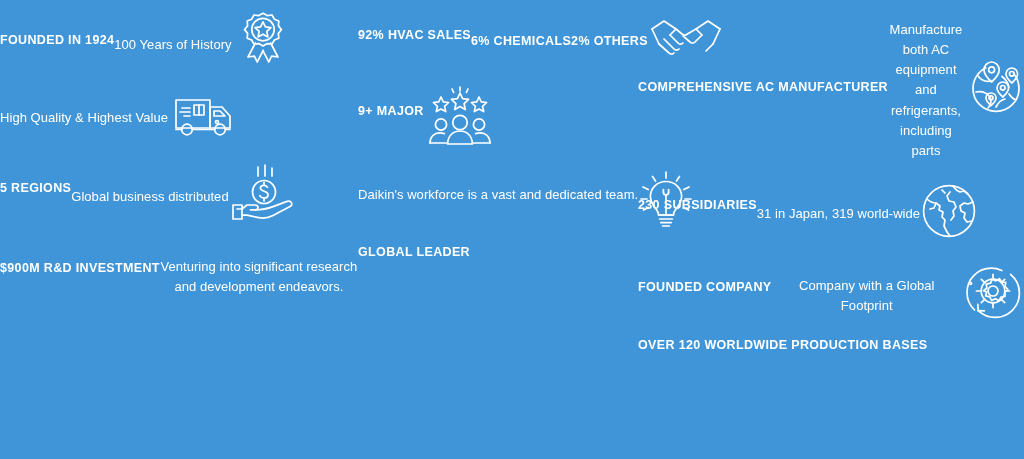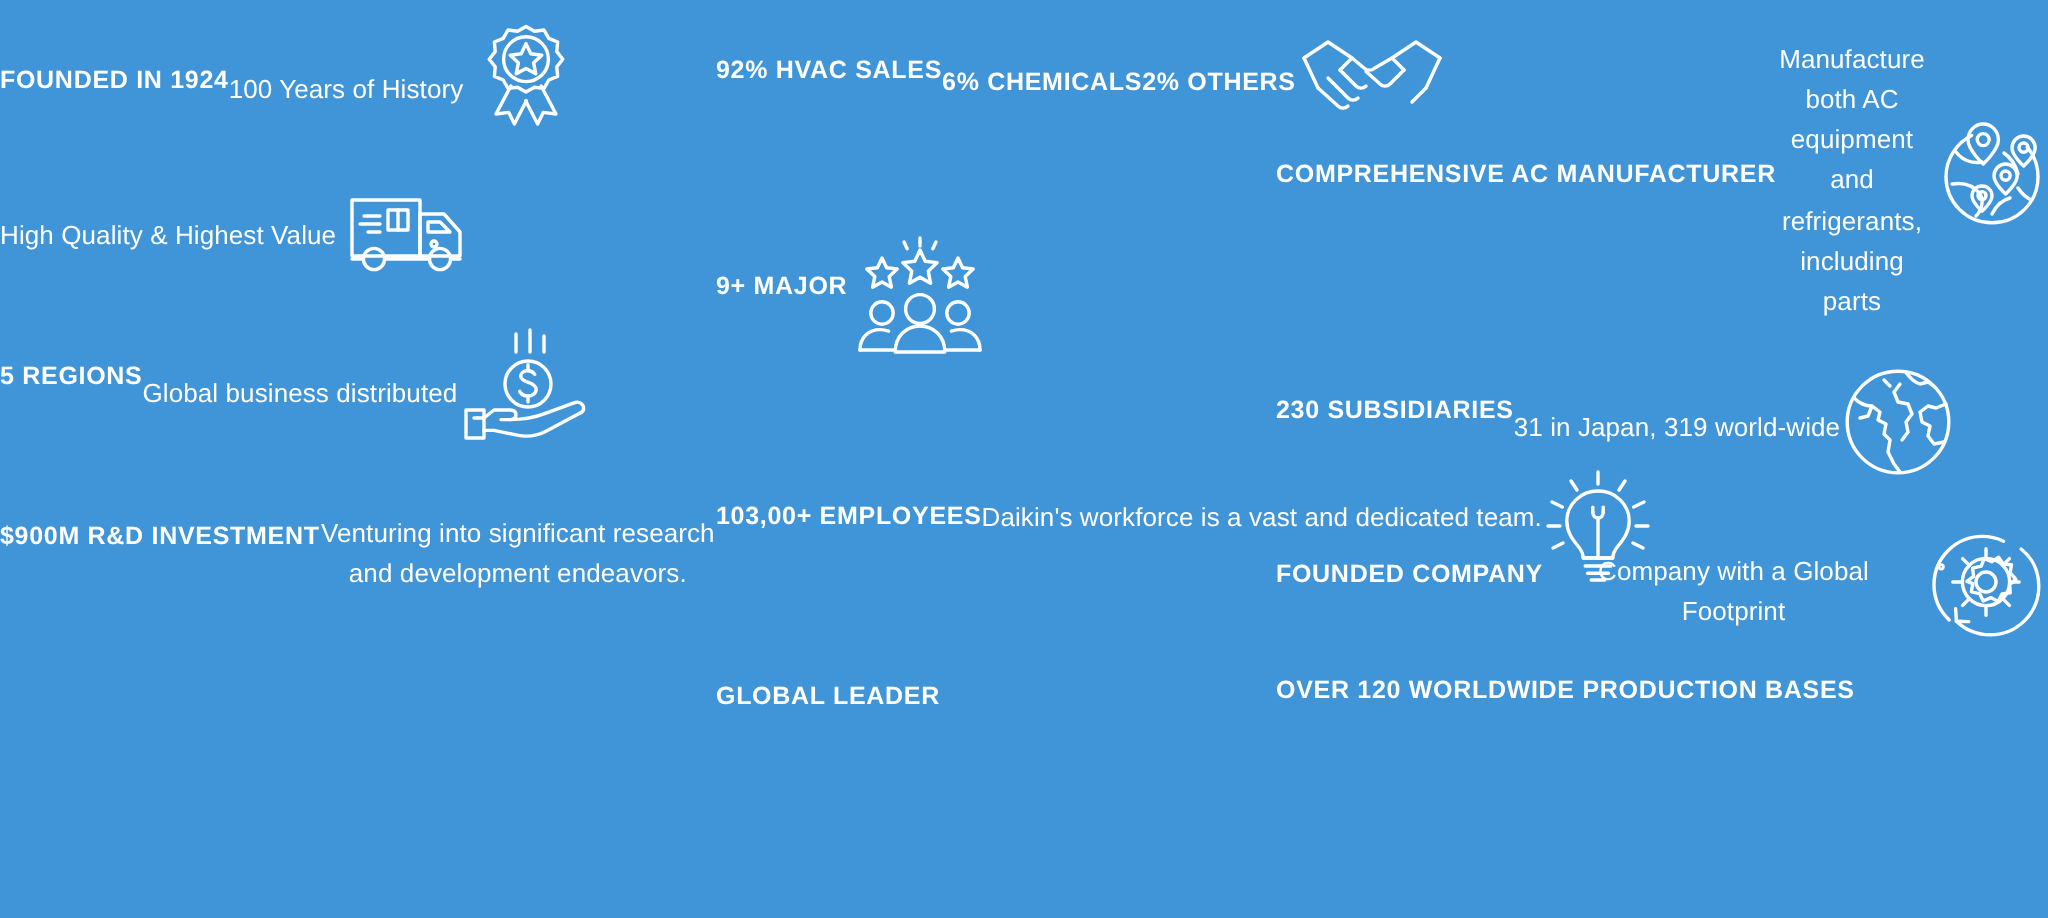--- a/index.html
+++ b/index.html
@@ -19,21 +19,21 @@
     align-items:flex-start;
     justify-content:flex-start;
     padding-top:4px;
   }
   .column {
     display:flex;
     flex-direction:column;
     align-items:center;
   }
   .col-1 { width:358px; padding-left:0; }
-  .col-2 { width:280px;gap:32px; }
+  .col-2 { width:280px; }
   .col-3 { width:386px; }
 
   .stat-block {
     display:flex;
     flex-direction:row;
     align-items:center;
     width:100%;
   }
   .stat-heading {
     font-size:12.5px;
@@ -210,21 +210,20 @@
           <path d="M6 57 C6 50.6 10.4 46.8 16 46.8 C17.6 46.8 19 47.1 20.3 47.6"></path>
           <path d="M6 57 H23.6"></path>
           <circle cx="55" cy="38.5" r="5.6"></circle>
           <path d="M66 57 C66 50.6 61.6 46.8 56 46.8 C54.4 46.8 53 47.1 51.7 47.6"></path>
           <path d="M48.4 57 H66"></path>
         </svg>
       </div>
     </div>
 
     <div class="stat-block c2-b3">
-      <div class="stat-heading">103,00+ EMPLOYEES</div>
       <div class="stat-desc" style="white-space:nowrap;">Daikin's workforce is a vast and dedicated team.</div>
       <div class="icon-wrap">
         <svg width="56" height="58" viewBox="0 0 56 58" fill="none" stroke="#ffffff" stroke-width="1.7" stroke-linejoin="round" stroke-linecap="round">
           <path d="M28 2 V8"></path>
           <path d="M14.5 6.5 L17.5 11"></path>
           <path d="M41.5 6.5 L38.5 11"></path>
           <path d="M5 17 L10.2 19.5"></path>
           <path d="M51 17 L45.8 19.5"></path>
           <path d="M3 29 H9"></path>
           <path d="M53 29 H47"></path>

